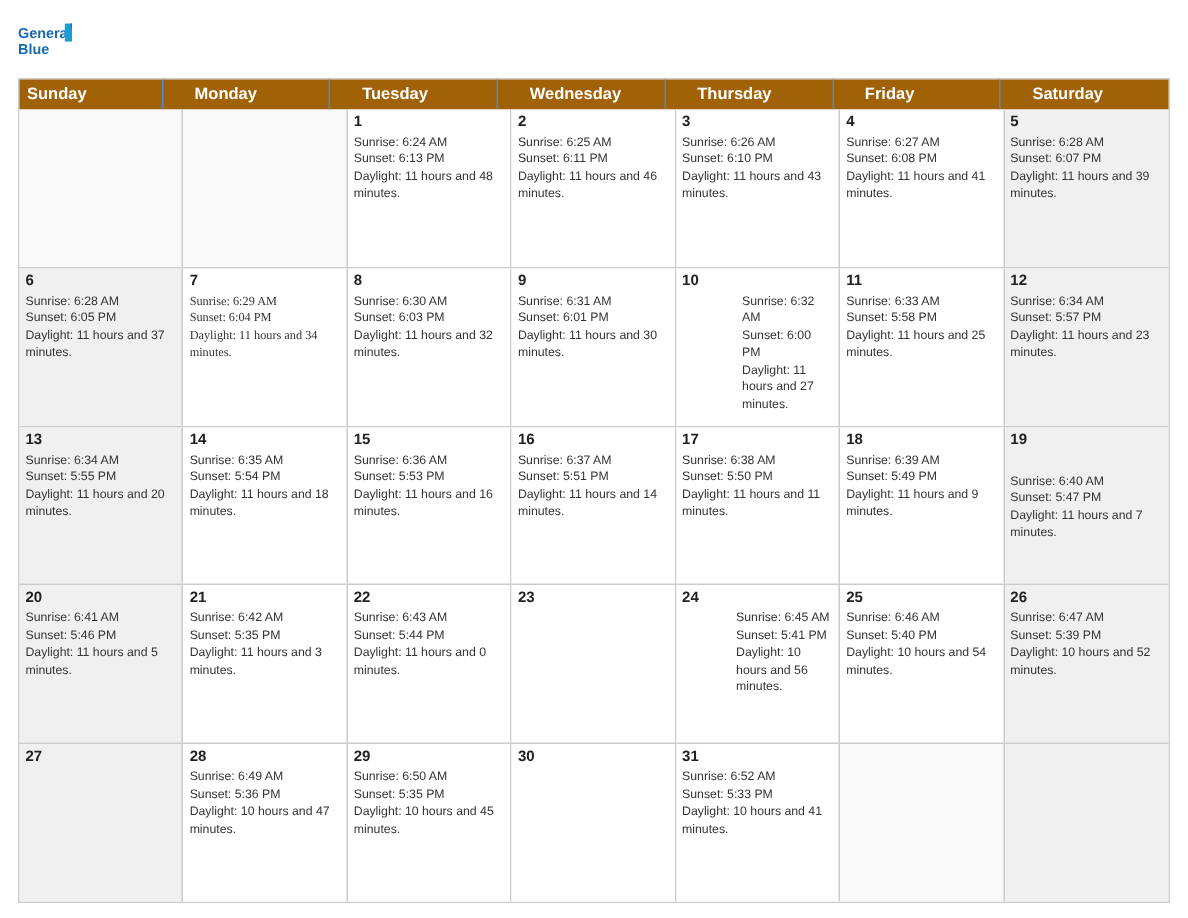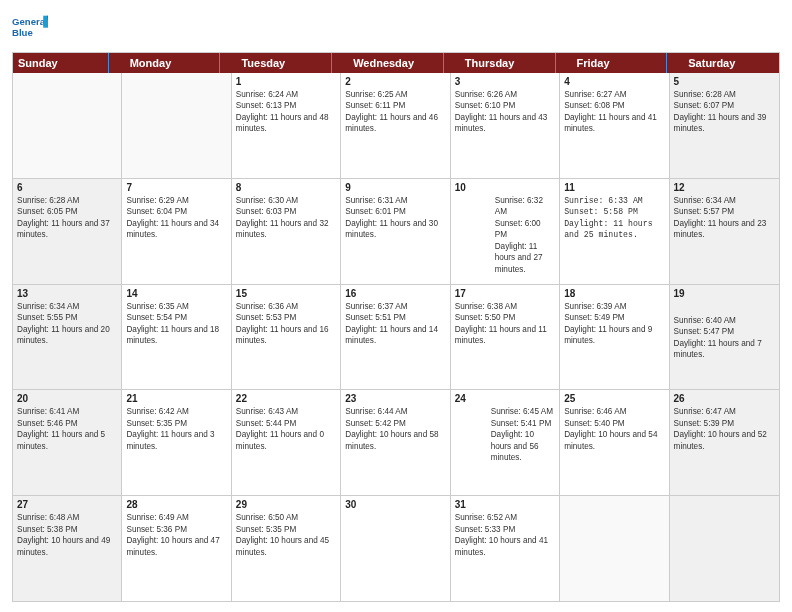--- a/index.html
+++ b/index.html
@@ -43,21 +43,21 @@
     }
     .calendar {
       flex: 1;
       display: flex;
       flex-direction: column;
       border: 1px solid #ccc;
     }
     .cal-header {
       display: grid;
       grid-template-columns: repeat(7, 1fr);
-      background: #7f1d1d;
+      background: #a16207;
       gap: 16px;
     }
     .cal-header-cell {
       color: #fff;
       font-size: 11px;
       font-weight: bold;
       padding: 4px 5px;
       text-align: left;
       border-right: 1px solid #4a8ad4;
     }
@@ -162,21 +162,21 @@
         </div>
         <div class="cal-row">
           <div class="cal-cell shaded">
             <span class="day-num">6</span>
             <div class="cell-info" style="white-space: pre-line;">Sunrise: 6:28 AM
 Sunset: 6:05 PM
 Daylight: 11 hours and 37 minutes.</div>
           </div>
           <div class="cal-cell">
             <span class="day-num">7</span>
-            <div class="cell-info" style="white-space: pre-line;">Sunrise: 6:29 AM
+            <div class="cell-info" style="white-space: pre-line; font-family: Liberation Serif, serif;">Sunrise: 6:29 AM
 Sunset: 6:04 PM
 Daylight: 11 hours and 34 minutes.</div>
           </div>
           <div class="cal-cell">
             <span class="day-num">8</span>
             <div class="cell-info" style="white-space: pre-line;">Sunrise: 6:30 AM
 Sunset: 6:03 PM
 Daylight: 11 hours and 32 minutes.</div>
           </div>
           <div class="cal-cell">
@@ -186,21 +186,21 @@
 Daylight: 11 hours and 30 minutes.</div>
           </div>
           <div class="cal-cell">
             <span class="day-num">10</span>
             <div class="cell-info" style="white-space: pre-line; margin-left: 40px;">Sunrise: 6:32 AM
 Sunset: 6:00 PM
 Daylight: 11 hours and 27 minutes.</div>
           </div>
           <div class="cal-cell">
             <span class="day-num">11</span>
-            <div class="cell-info" style="white-space: pre-line; font-family: Liberation Mono, monospace;">Sunrise: 6:33 AM
+            <div class="cell-info" style="white-space: pre-line;">Sunrise: 6:33 AM
 Sunset: 5:58 PM
 Daylight: 11 hours and 25 minutes.</div>
           </div>
           <div class="cal-cell shaded">
             <span class="day-num">12</span>
             <div class="cell-info" style="white-space: pre-line;">Sunrise: 6:34 AM
 Sunset: 5:57 PM
 Daylight: 11 hours and 23 minutes.</div>
           </div>
         </div>
@@ -262,23 +262,20 @@
 Daylight: 11 hours and 3 minutes.</div>
           </div>
           <div class="cal-cell">
             <span class="day-num">22</span>
             <div class="cell-info" style="white-space: pre-line;">Sunrise: 6:43 AM
 Sunset: 5:44 PM
 Daylight: 11 hours and 0 minutes.</div>
           </div>
           <div class="cal-cell">
             <span class="day-num">23</span>
-            <div class="cell-info" style="white-space: pre-line;">Sunrise: 6:44 AM
-Sunset: 5:42 PM
-Daylight: 10 hours and 58 minutes.</div>
           </div>
           <div class="cal-cell">
             <span class="day-num">24</span>
             <div class="cell-info" style="white-space: pre-line; margin-left: 36px;">Sunrise: 6:45 AM
 Sunset: 5:41 PM
 Daylight: 10 hours and 56 minutes.</div>
           </div>
           <div class="cal-cell">
             <span class="day-num">25</span>
             <div class="cell-info" style="white-space: pre-line;">Sunrise: 6:46 AM
@@ -288,23 +285,20 @@
           <div class="cal-cell shaded">
             <span class="day-num">26</span>
             <div class="cell-info" style="white-space: pre-line;">Sunrise: 6:47 AM
 Sunset: 5:39 PM
 Daylight: 10 hours and 52 minutes.</div>
           </div>
         </div>
         <div class="cal-row">
           <div class="cal-cell shaded">
             <span class="day-num">27</span>
-            <div class="cell-info" style="white-space: pre-line;">Sunrise: 6:48 AM
-Sunset: 5:38 PM
-Daylight: 10 hours and 49 minutes.</div>
           </div>
           <div class="cal-cell">
             <span class="day-num">28</span>
             <div class="cell-info" style="white-space: pre-line;">Sunrise: 6:49 AM
 Sunset: 5:36 PM
 Daylight: 10 hours and 47 minutes.</div>
           </div>
           <div class="cal-cell">
             <span class="day-num">29</span>
             <div class="cell-info" style="white-space: pre-line;">Sunrise: 6:50 AM

